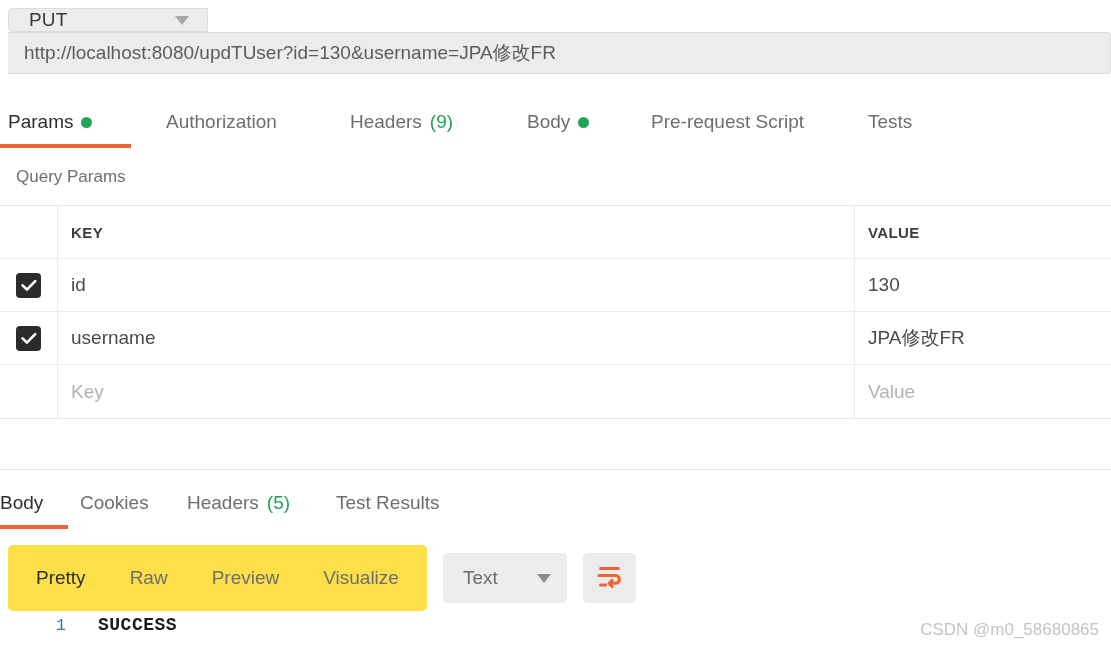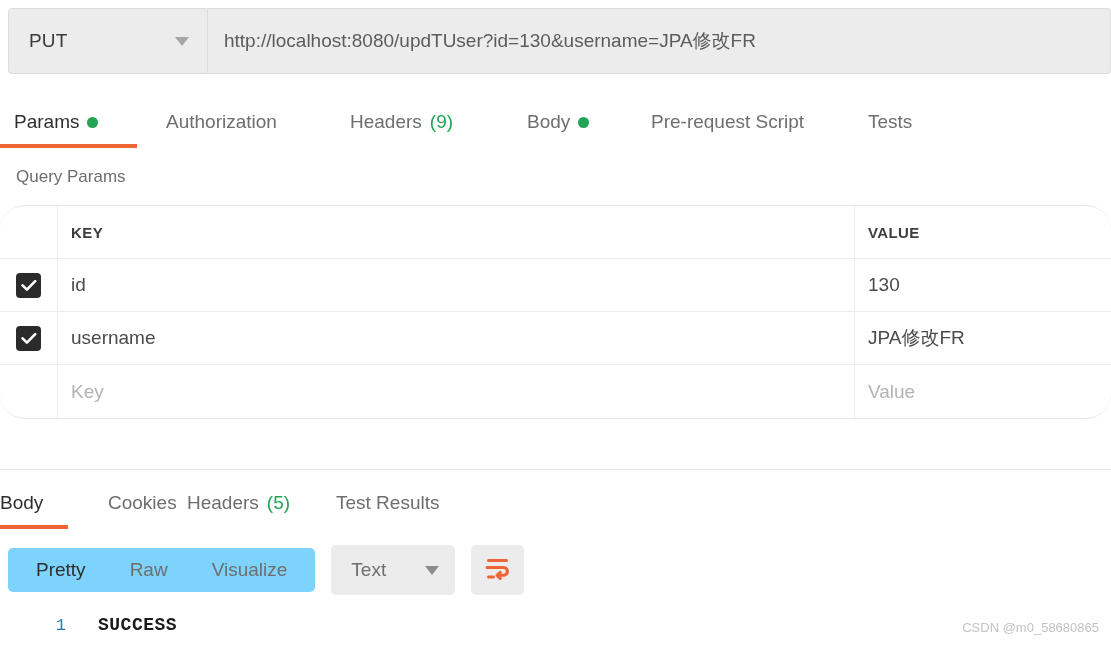--- a/index.html
+++ b/index.html
@@ -8,21 +8,21 @@
     background: #ffffff;
     font-family: "Liberation Sans", sans-serif;
     overflow: hidden;
   }
   #app { position: relative; width: 1111px; height: 649px; background:#fff; }
 
   
   .url-row {
     position: absolute; left: 8px; top: 8px;
     width: 1103px; height: 66px;
-    display: flex; align-items: stretch;
+    display: flex; align-items: stretch; flex-direction: column;
   }
   .method-select {
     width: 200px;
     background: #ececec;
     border: 1px solid #dcdcdc;
     border-radius: 4px 0 0 4px;
     display: flex; align-items: center; justify-content: space-between;
     padding: 0 18px 0 20px;
     cursor: pointer;
   }
@@ -76,21 +76,20 @@
   .qp-title {
     position: absolute; left: 16px; top: 167px;
     font-size: 17px; color: #6e6e6e;
   }
 
   .ptable {
     position: absolute; left: 0; top: 205px;
     width: 1111px;
     border-top: 1px solid #e8e8e8;
     border-bottom: 1px solid #e8e8e8;
-    border-radius: 25px;
   }
   .prow {
     display: flex;
     height: 53px;
     border-bottom: 1px solid #ececec;
   }
   .prow:last-child { border-bottom: none; }
   .cb-cell {
     width: 58px;
     border-right: 1px solid #ececec;
@@ -132,23 +131,23 @@
     position: absolute; left: 0; top: 481px;
     width: 1111px; height: 44px;
     display: flex; align-items: flex-start;
   }
 
   .toolbar {
     position: absolute; left: 8px; top: 545px;
     display: flex; align-items: center; gap: 16px;
   }
   .pill-group {
-    background: #7dd3fc;
+    background: #fde047;
     border-radius: 5px;
-    height: 44px;
+    height: 66px;
     display: flex; align-items: center;
     padding: 0 6px;
   }
   .pill {
     padding: 0 22px; height: 50px;
     display: flex; align-items: center;
     font-size: 19px; color: #6e6e6e;
     cursor: pointer;
   }
   .pill.active { color: #2e2e2e; }
@@ -189,41 +188,41 @@
   .code-line {
     font-family: "Liberation Mono", monospace;
     font-size: 18px; color: #1a1a1a;
     letter-spacing: .5px;
     padding-left: 32px; padding-top: 3px;
     font-weight: bold;
   }
 
   .watermark {
     position: absolute; right: 12px; top: 620px;
-    font-size: 13px; color: #c3c3c3;
+    font-size: 17px; color: #c3c3c3;
     font-family: "Liberation Sans", sans-serif;
   }
 </style>
 </head>
 <body>
 
 <div id="app">
 
   <div class="url-row">
     <div class="method-select">
       <span class="method-label">PUT</span>
       <span class="caret"></span>
     </div>
     <div class="url-field">
       <span class="url-text">http://localhost:8080/updTUser?id=130&amp;username=JPA修改FR</span>
     </div>
   </div>
 
   <div class="req-tabs" id="req-tabs">
-      <div class="tab active" style="position: absolute; left: 14px;">
+      <div class="tab active" style="position: absolute; left: 8px;">
         <span>Params</span>
         <span class="dot"></span>
         <span class="ul" style="width:137px;left:-14px"></span>
       </div>
       <div class="tab" style="position: absolute; left: 166px;">
         <span>Authorization</span>
       </div>
       <div class="tab" style="position: absolute; left: 350px;">
         <span>Headers</span>
         <span class="cnt">(9)</span>
@@ -290,39 +289,42 @@
         </div>
       </div>
   </div>
 
   <div class="resp-div"></div>
   <div class="resp-tabs" id="resp-tabs">
       <div class="tab active" style="position: absolute; left: 0px;">
         <span>Body</span>
         <span class="ul" style="width:68px"></span>
       </div>
-      <div class="tab" style="position: absolute; left: 80px; margin-left: 28px;">
+      <div class="tab" style="position: absolute; left: 80px;">
         <span>Cookies</span>
       </div>
       <div class="tab" style="position: absolute; left: 187px;">
         <span>Headers</span>
         <span class="cnt">(5)</span>
       </div>
       <div class="tab" style="position: absolute; left: 336px;">
         <span>Test Results</span>
       </div>
     </div>
 
   <div class="toolbar">
     <div class="pill-group" id="view-modes">
         <div class="pill active">
           <span>Pretty</span>
         </div>
         <div class="pill">
           <span>Raw</span>
+        </div>
+        <div class="pill">
+          <span>Preview</span>
         </div>
         <div class="pill">
           <span>Visualize</span>
         </div>
       </div>
     <div class="text-select">
       <span class="lbl">Text</span>
       <span class="caret2"></span>
     </div>
     <div class="wrap-btn">

